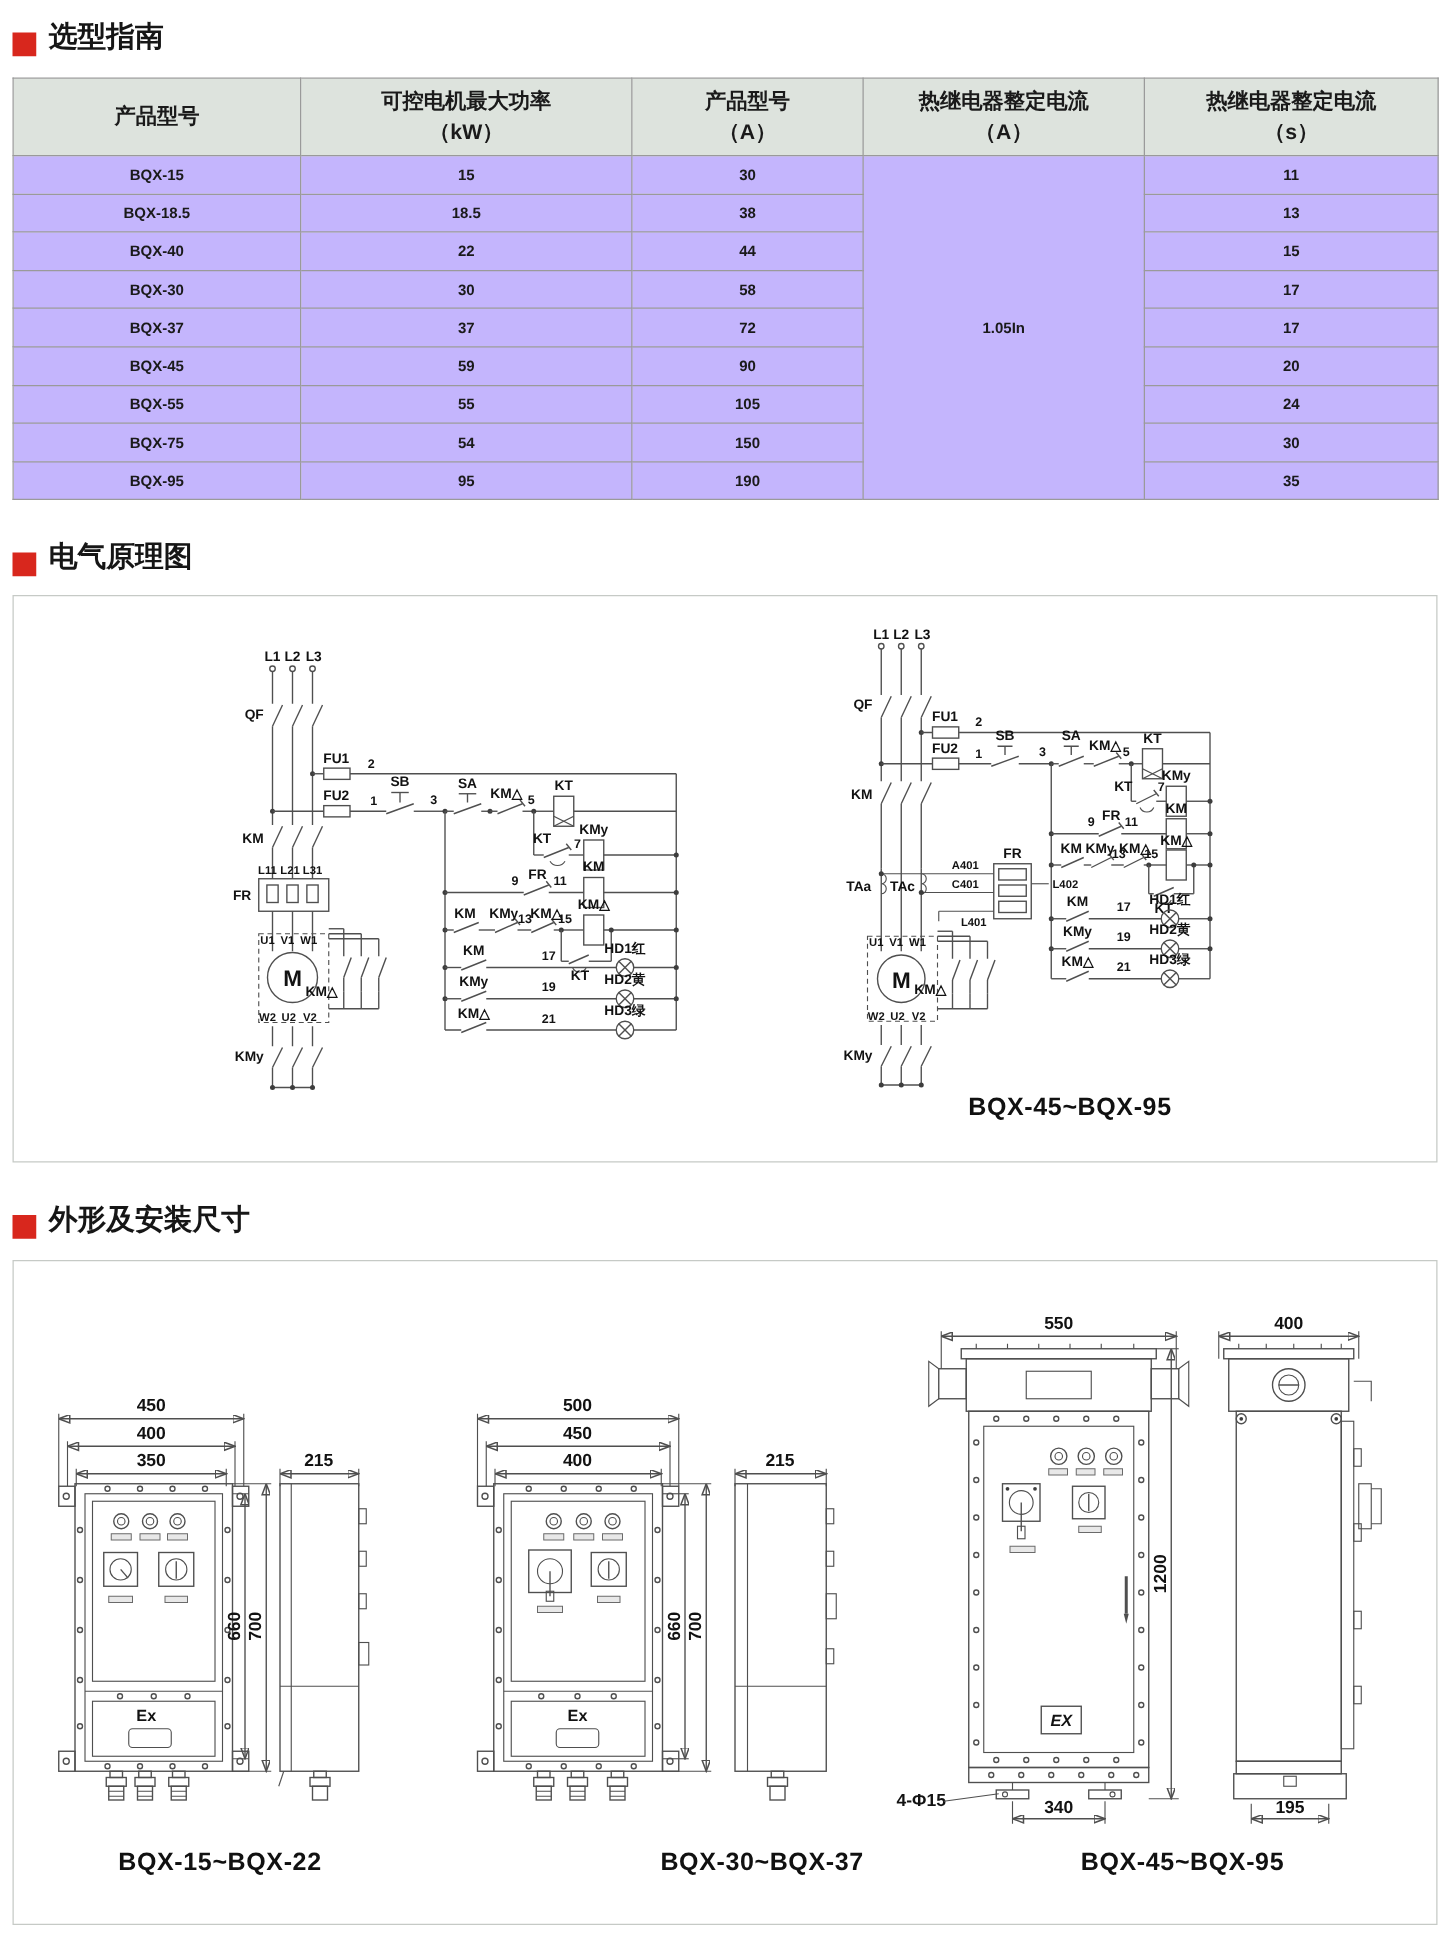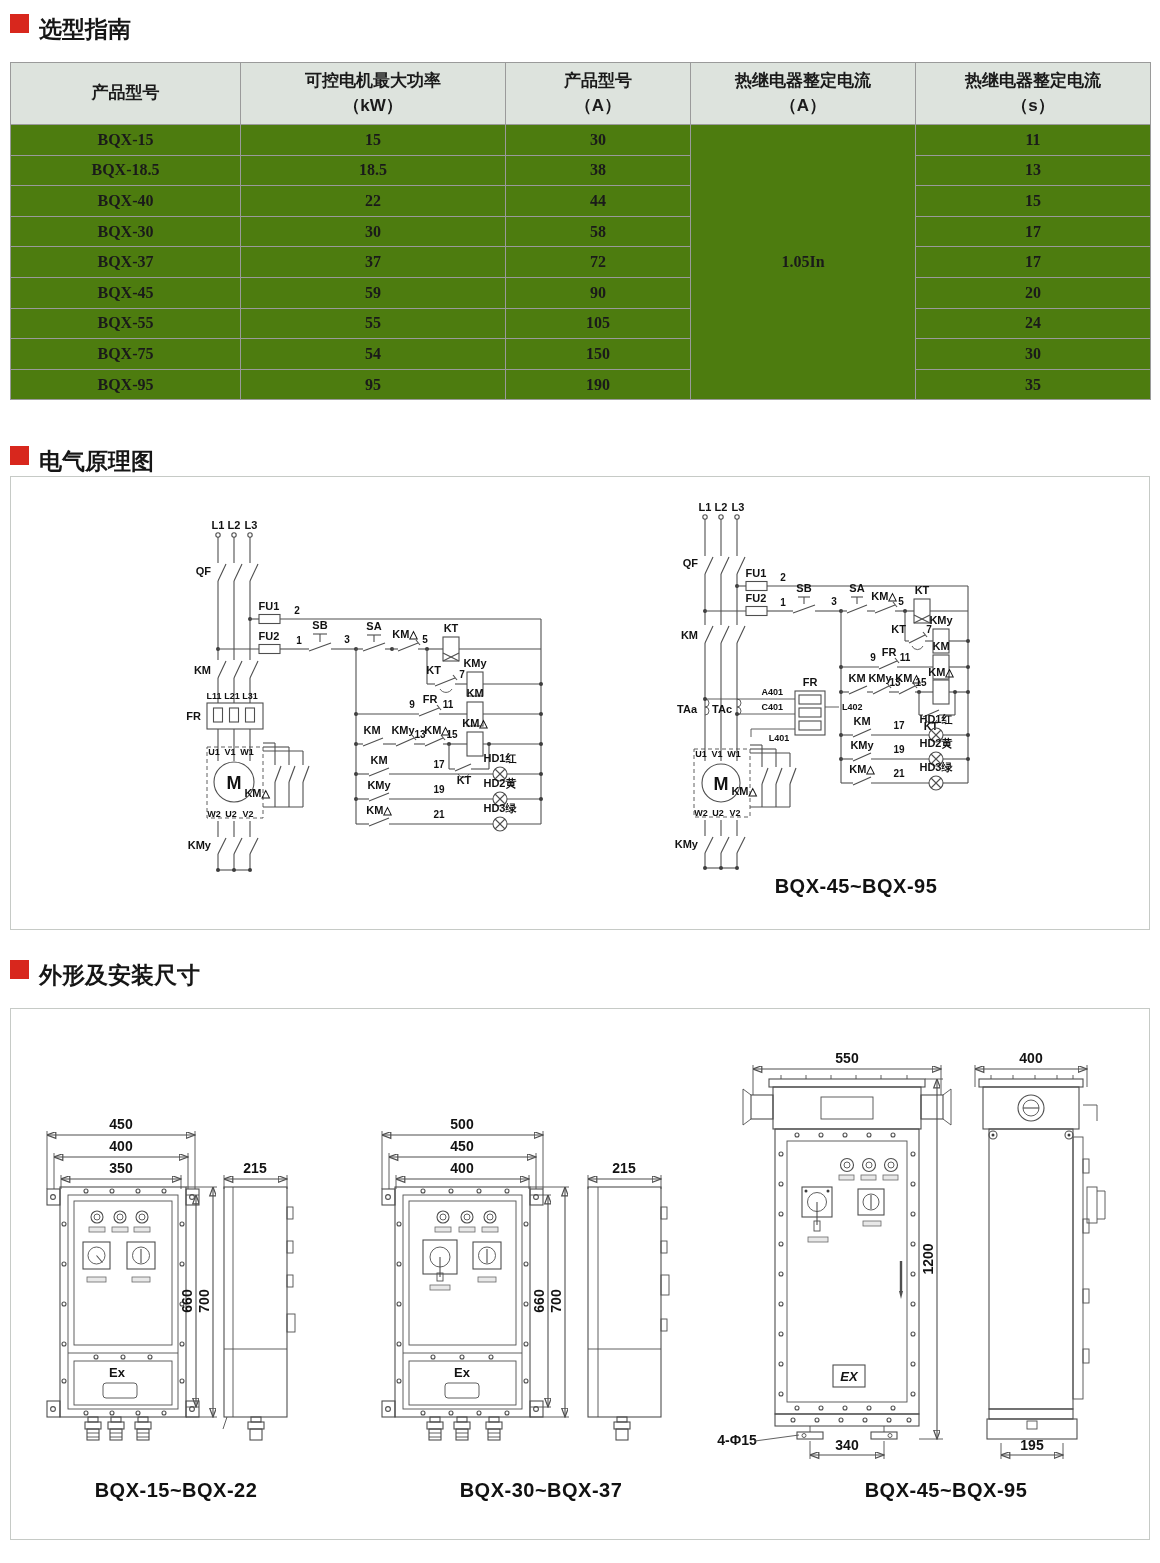--- a/index.html
+++ b/index.html
@@ -1,23 +1,23 @@
 <!DOCTYPE html>
 <html><head>
 <meta charset="utf-8">
 <style>
   html,body{margin:0;padding:0;background:#fff;}
   body{width:1160px;height:1563px;position:relative;font-family:"Liberation Sans",sans-serif;color:#1a1a1a;}
   .abs{position:absolute;}
-  .sec-title{display:flex;align-items:flex-start;gap:10px;font-size:23px;font-weight:bold;color:#161616;}
+  .sec-title{display:flex;align-items:flex-end;gap:10px;font-size:23px;font-weight:bold;color:#161616;}
   .red-sq{width:19px;height:19px;background:#d8271d;display:inline-block;}
   table.spec{border-collapse:collapse;table-layout:fixed;width:1140px;font-weight:bold;}
   table.spec th, table.spec td{border:1px solid #9a9a9a;text-align:center;padding:0;}
   table.spec th{background:#dde3dd;height:61px;font-size:17px;font-weight:bold;line-height:1.45;}
-  table.spec td{height:29.6px;font-size:16px;background:#4d7c0f;font-family:Liberation Serif, serif;}
+  table.spec td{height:29.6px;font-size:12px;background:#c4b5fd;}
   .box{border:1px solid #c6cac6;background:#fff;}
   .cap{font-size:20px;font-weight:bold;text-align:center;letter-spacing:0.5px;color:#111;}
   
   .sv line,.sv path,.sv rect,.sv circle,.sv polyline,.sv polygon{stroke:#4f4f4f;fill:none;stroke-width:1.1;}
   .sv .thin{stroke-width:0.9;}
   .sv .dot{fill:#3d3d3d;stroke:none;}
   .sv .fill{fill:#4f4f4f;stroke:none;}
   .sv .pill{fill:#e8e8e8;stroke:#6a6a6a;stroke-width:0.8;}
   .sv text{fill:#121212;stroke:none;font-family:"Liberation Sans",sans-serif;font-weight:bold;}
   .sv .lbl{font-size:11px;} .sv .n{font-size:10px;} .sv .t9{font-size:9px;}
@@ -118,21 +118,21 @@
     <tr>
           <td>BQX-95</td>
           <td>95</td>
           <td>190</td>
           <td>35</td>
         </tr>
   </tbody>
 </table>
 </div>
 
-<div class="abs sec-title" style="left:10px;top:430px;margin-top:16px;">
+<div class="abs sec-title" style="left:10px;top:430px;">
   <span class="red-sq"></span>
   <span>电气原理图</span>
 </div>
 
 <div class="abs box" style="left:10px;top:476px;width:1138px;height:452px;">
 <svg class="sv" width="1138" height="452" viewBox="0 0 1138 452">
 
   <g>
 
     <text class="lbl" x="207" y="52" text-anchor="middle">L1</text>
@@ -984,15 +984,15 @@
       <rect x="976" y="410" width="90" height="20"></rect>
       <rect x="1016" y="412" width="10" height="8" class="thin"></rect>
       <line x1="990" y1="434" x2="990" y2="450" class="thin"></line>
           <line x1="1052" y1="434" x2="1052" y2="450" class="thin"></line>
       <line x1="990" y1="446" x2="1052" y2="446" marker-start="url(#as)" marker-end="url(#ae)"></line>
       <text class="dim" x="1021" y="441" text-anchor="middle">195</text>
     </g>
   </g>
 </svg>
 <div class="abs cap" style="left:15px;top:470px;width:300px;">BQX-15~BQX-22</div>
-<div class="abs cap" style="left:380px;top:470px;width:300px;">BQX-30~BQX-37</div>
+<div class="abs cap" style="left:380px;top:470px;width:300px;text-align:right;">BQX-30~BQX-37</div>
 <div class="abs cap" style="left:785px;top:470px;width:300px;">BQX-45~BQX-95</div>
 </div>
 
 </body></html>

